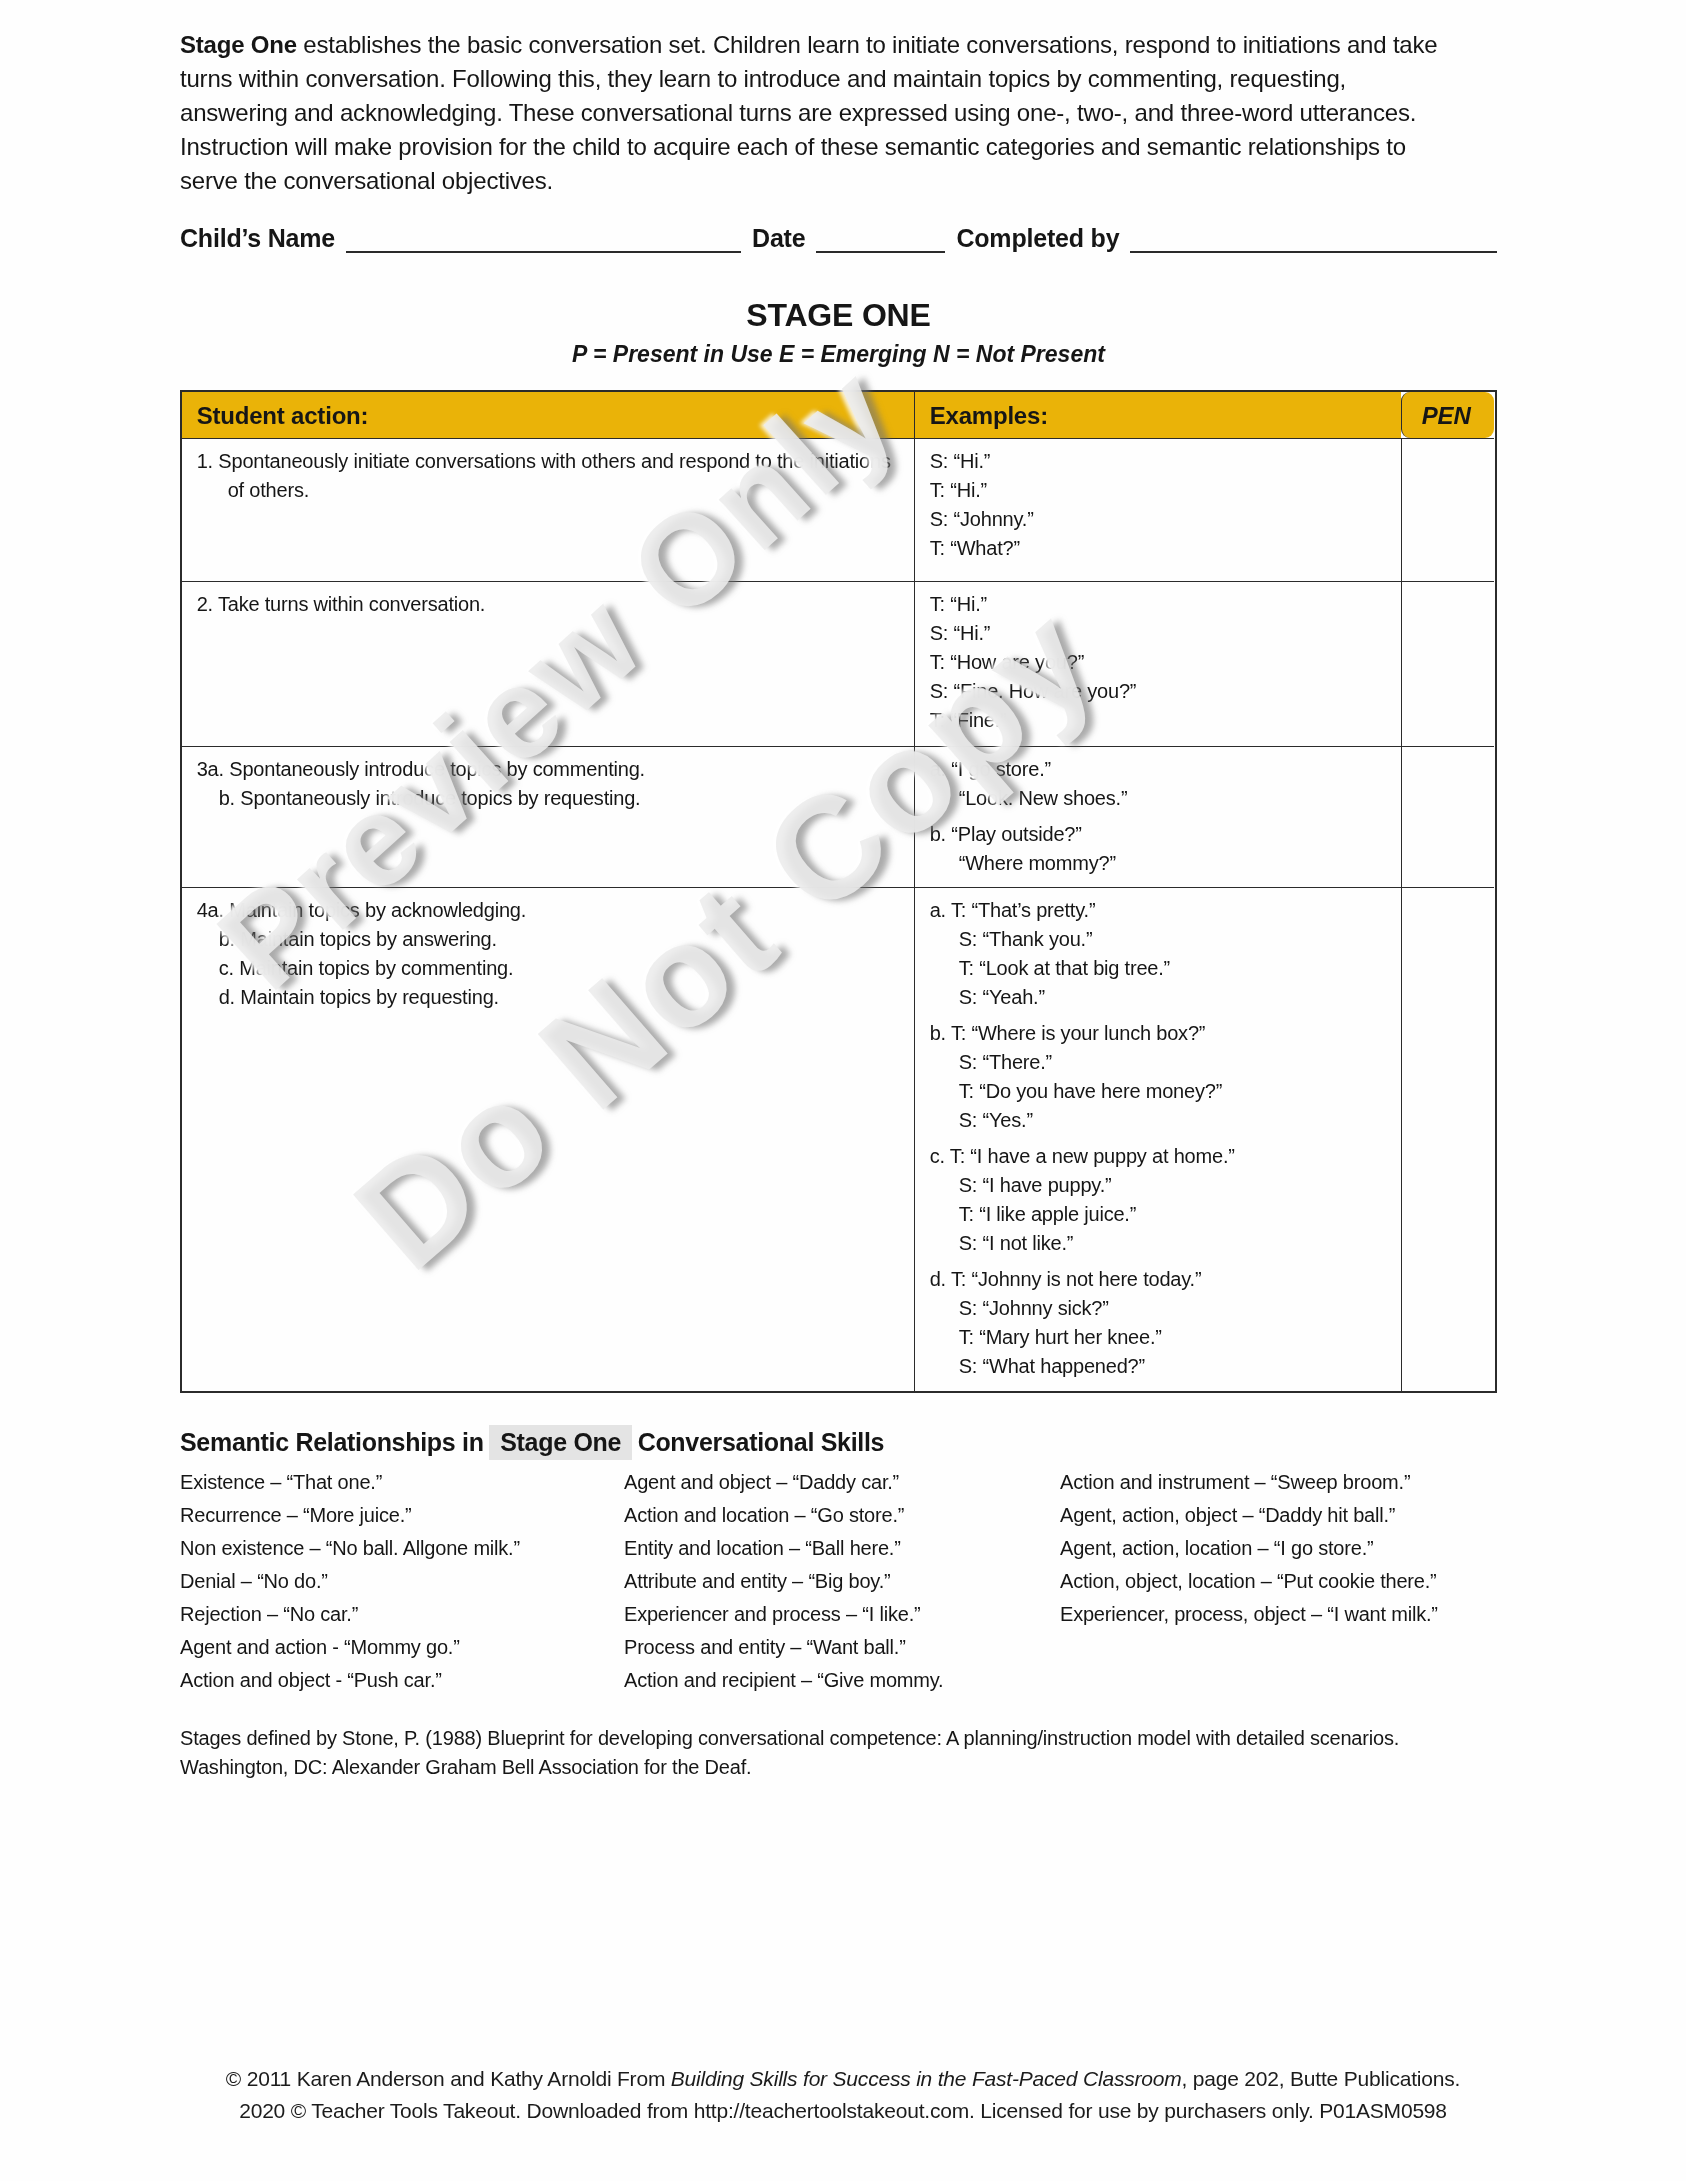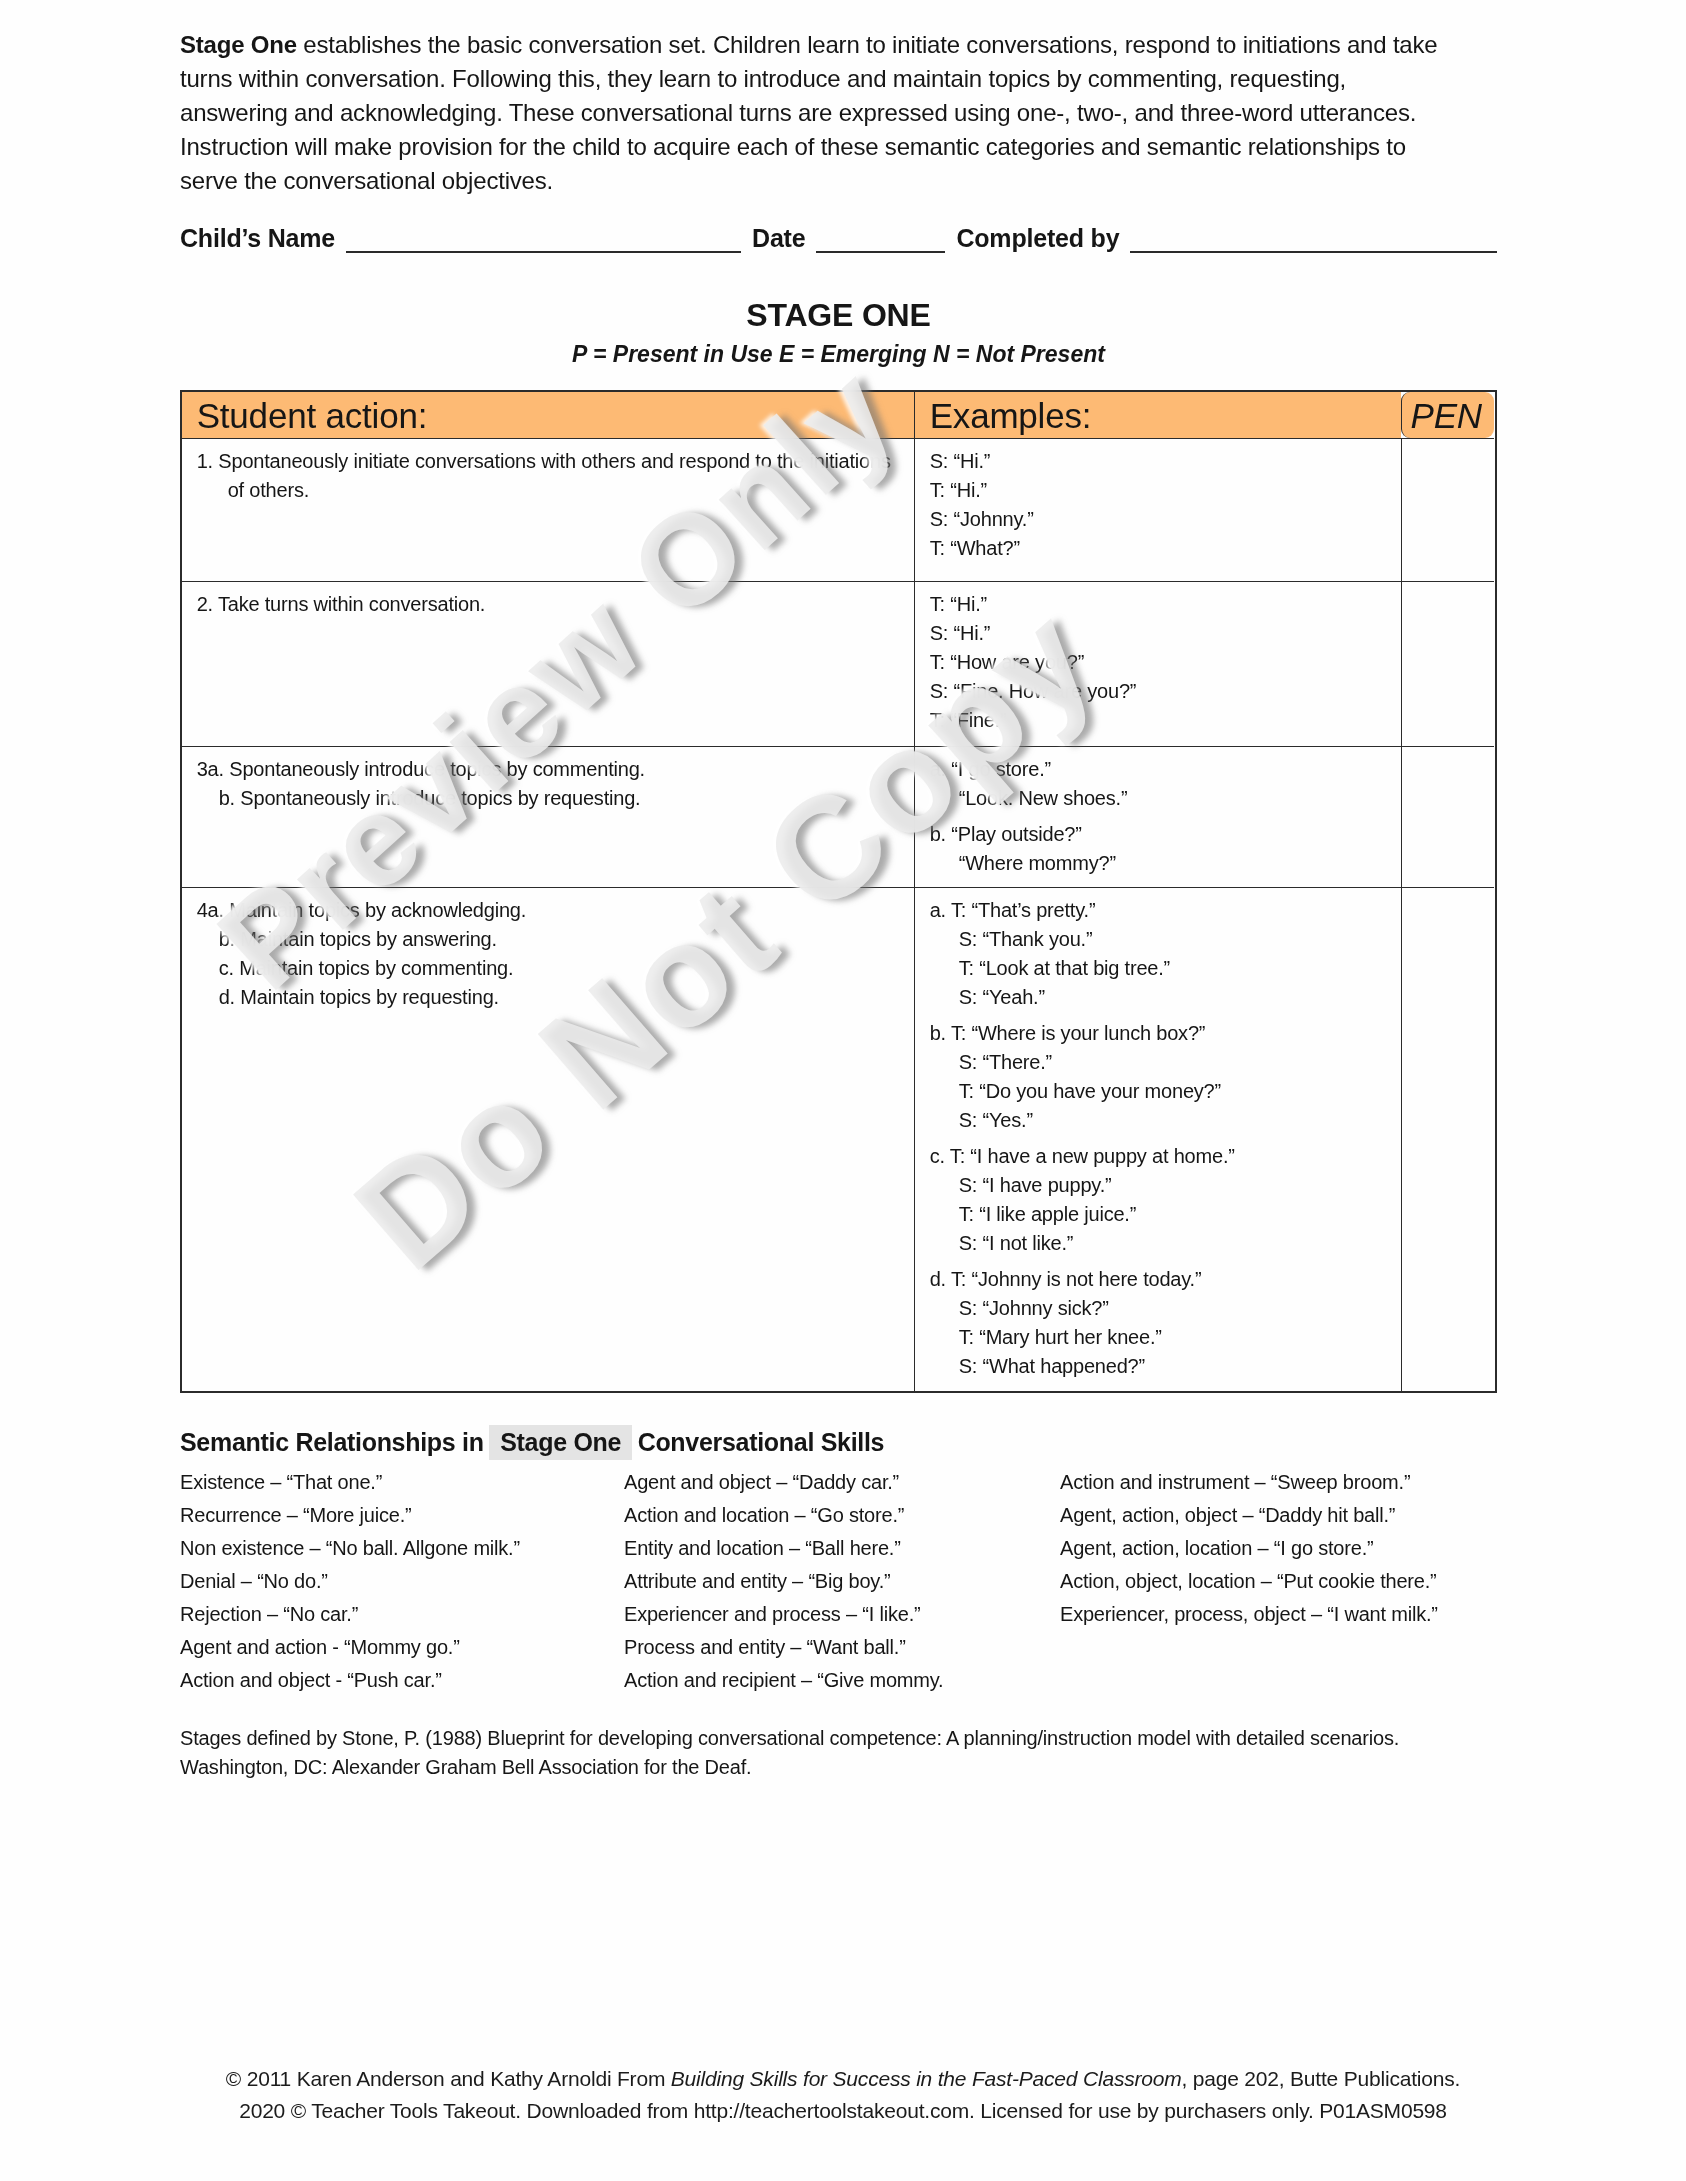--- a/index.html
+++ b/index.html
@@ -17,21 +17,21 @@
   .fill{border-bottom:2.8px solid #2a2a2a; height:31px;}
   .f1{width:395px; margin:0 11px;}
   .f2{width:129px; margin:0 11px;}
   .f3{flex:1; margin-left:11px;}
   .stage-title{margin-top:44px; text-align:center; font-size:32px; font-weight:bold;}
   .legend{margin-top:7.3px; text-align:center; font-size:23px; font-style:italic; font-weight:bold; letter-spacing:0;}
   .atable{margin-top:22px; border:2.8px solid #2b2b2b;}
   .tr{display:grid; grid-template-columns:732px 487px 93px;}
   .td{border-top:1.8px solid #2b2b2b; padding:7.3px 11px 9.2px 14.7px; font-size:20px; line-height:29px;}
   .td + .td{border-left:1.8px solid #2b2b2b;}
-  .tr.head .td{border-top:none; background:#fdba74; font-weight:normal; font-size:35px; line-height:37px; padding-top:4.6px; padding-bottom:4.6px;}
+  .tr.head .td{border-top:none; background:#eab308; font-weight:bold; font-size:24px; line-height:37px; padding-top:4.6px; padding-bottom:4.6px;}
   .td.pen-h{font-style:italic; text-align:center; padding-left:3.7px; padding-right:7.3px;border-radius:9px;}
   .r1{min-height:143px;} .r2{min-height:165px;} .r3{min-height:138px;} .r4{min-height:464px;}
   .action-line{padding-left:31px; text-indent:-31px;}
   .action-sub{padding-left:22px;}
   .ex{padding-left:0;}
   .ex.cont{padding-left:29px;}
   .ex.gap{margin-top:7.3px;}
   .sem-head{margin-top:35px; font-size:25px; font-weight:bold; letter-spacing:-0.3px;}
   .hl{background:#e4e4e4; padding:2.8px 11px 4.6px 11px; margin:0 5.5px;}
   .sem-cols{display:flex; margin-top:9.2px; font-size:20px; line-height:33px;}
@@ -130,21 +130,21 @@
           <div class="action-sub">c. Maintain topics by commenting.</div>
           <div class="action-sub">d. Maintain topics by requesting.</div>
         </div>
         <div class="td">
           <div class="ex">a. T: “That’s pretty.”</div>
           <div class="ex cont">S: “Thank you.”</div>
           <div class="ex cont">T: “Look at that big tree.”</div>
           <div class="ex cont">S: “Yeah.”</div>
           <div class="ex gap">b. T: “Where is your lunch box?”</div>
           <div class="ex cont">S: “There.”</div>
-          <div class="ex cont">T: “Do you have your money?”</div>
+          <div class="ex cont">T: “Do you have here money?”</div>
           <div class="ex cont">S: “Yes.”</div>
           <div class="ex gap">c. T: “I have a new puppy at home.”</div>
           <div class="ex cont">S: “I have puppy.”</div>
           <div class="ex cont">T: “I like apple juice.”</div>
           <div class="ex cont">S: “I not like.”</div>
           <div class="ex gap">d. T: “Johnny is not here today.”</div>
           <div class="ex cont">S: “Johnny sick?”</div>
           <div class="ex cont">T: “Mary hurt her knee.”</div>
           <div class="ex cont">S: “What happened?”</div>
         </div>

